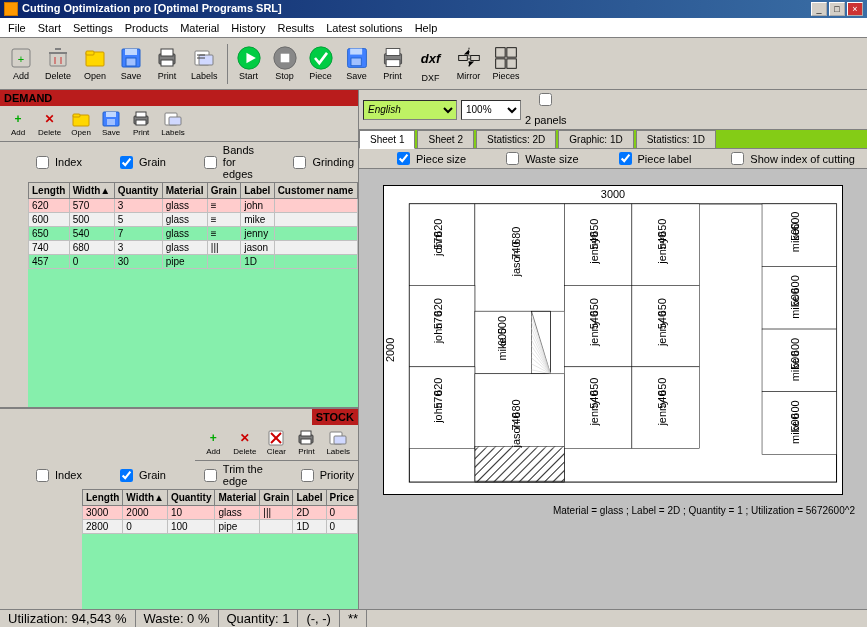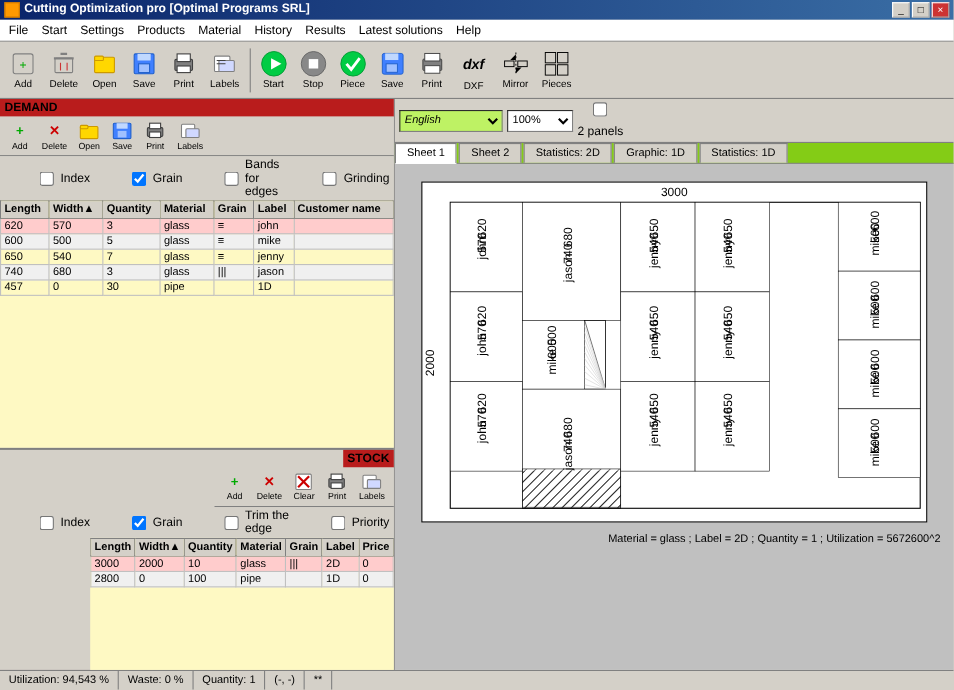--- a/index.html
+++ b/index.html
@@ -33,21 +33,21 @@
     .demand-section { flex: 1; display: flex; flex-direction: column; border-bottom: 2px solid #808080; }
     .section-header { background: #b91c1c; padding: 2px 4px; font-weight: bold; font-size: 11px; }
     .demand-toolbar { display: flex; align-items: center; gap: 2px; padding: 2px 4px; background: #d4d0c8; border-bottom: 1px solid #808080; }
     .small-btn { display: flex; flex-direction: column; align-items: center; padding: 1px 3px; cursor: pointer; border: 1px solid transparent; min-width: 28px; }
     .small-btn .icon { width: 18px; height: 18px; display: flex; align-items: center; justify-content: center; font-size: 12px; }
     .small-btn .label { font-size: 8px; }
     .options-row { display: flex; align-items: center; gap: 6px; padding: 2px 4px; background: #d4d0c8; }
     .checkbox-label { display: flex; align-items: center; gap: 6px; font-size: 10px; margin-left: 32px; }
     
     
-    .table-container { flex: 1; overflow: auto; background: #fef9c3; }
+    .table-container { flex: 1; overflow: auto; background: #86efac; margin-left: 28px; }
     table { border-collapse: collapse; width: 100%; }
     th { background: #d4d0c8; border: 1px solid #808080; padding: 2px 3px; font-weight: bold; text-align: left; font-size: 10px; white-space: nowrap; position: sticky; top: 0; }
     td { border: 1px solid #c0c0c0; padding: 1px 3px; font-size: 10px; white-space: nowrap; }
     tr:nth-child(even) td { background: #f0f0f0; }
     tr:first-child td { background: #ffcccc; }
     
     
     .stock-section { height: 200px; display: flex; flex-direction: column; align-items: flex-end; }
     
     
@@ -65,21 +65,21 @@
     .tab.active { background: white; border-bottom: 1px solid white; margin-bottom: -1px; z-index: 1; }
     
     
     .sheet-options { display: flex; align-items: center; gap: 8px; padding: 3px 6px; background: #d4d0c8; border-bottom: 1px solid #808080; flex-wrap: wrap; }
     
     
     .sheet-view { flex: 1; overflow: auto; background: #c8c8c8; position: relative; padding: 10px; }
     
     
     .status-bar { height: 18px; background: #d4d0c8; border-top: 1px solid #808080; display: flex; align-items: center; }
-    .status-item { padding: 0 8px; border-right: 1px solid #808080; height: 100%; display: flex; align-items: center; font-size: 10px; }
+    .status-item { padding: 0 8px; border-right: 1px solid #808080; height: 100%; display: flex; align-items: center; font-size: 13px; }
     
     
     ::-webkit-scrollbar { width: 12px; height: 12px; }
     ::-webkit-scrollbar-track { background: #d4d0c8; }
     ::-webkit-scrollbar-thumb { background: #a0a0a0; border: 1px solid #808080; }
     
     .icon-add { color: #00aa00; font-size: 14px; font-weight: bold; }
     .icon-del { color: #cc0000; font-size: 14px; font-weight: bold; }
     
     
@@ -500,20 +500,38 @@
     </div>
 
     <div class="tabs">
       <div class="tab active">Sheet 1</div>
       <div class="tab">Sheet 2</div>
       <div class="tab">Statistics: 2D</div>
       <div class="tab">Graphic: 1D</div>
       <div class="tab">Statistics: 1D</div>
     </div>
 
+    <div class="sheet-options">
+      <label class="checkbox-label">
+        <input type="checkbox" checked="" style="">
+        <span>Piece size</span>
+      </label>
+      <label class="checkbox-label">
+        <input type="checkbox" style="">
+        <span>Waste size</span>
+      </label>
+      <label class="checkbox-label">
+        <input type="checkbox" checked="" style="">
+        <span>Piece label</span>
+      </label>
+      <label class="checkbox-label">
+        <input type="checkbox" style="">
+        <span>Show index of cutting</span>
+      </label>
+    </div>
 
     <div class="sheet-view" style="flex:1;overflow:auto;background:#c0c0c0;padding:8px;">
       <div class="diagram-svg-wrap">
         <svg width="460" height="310" viewBox="0 0 460 310" style="background:white;border:1px solid #000;">
 
           <text x="230" y="12" text-anchor="middle" font-size="10">3000</text>
 
           <text x="10" y="165" text-anchor="middle" font-size="10" transform="rotate(-90,10,165)">2000</text>
 
           <rect x="25" y="18" width="430" height="280" fill="white" stroke="#000" stroke-width="1"></rect>

